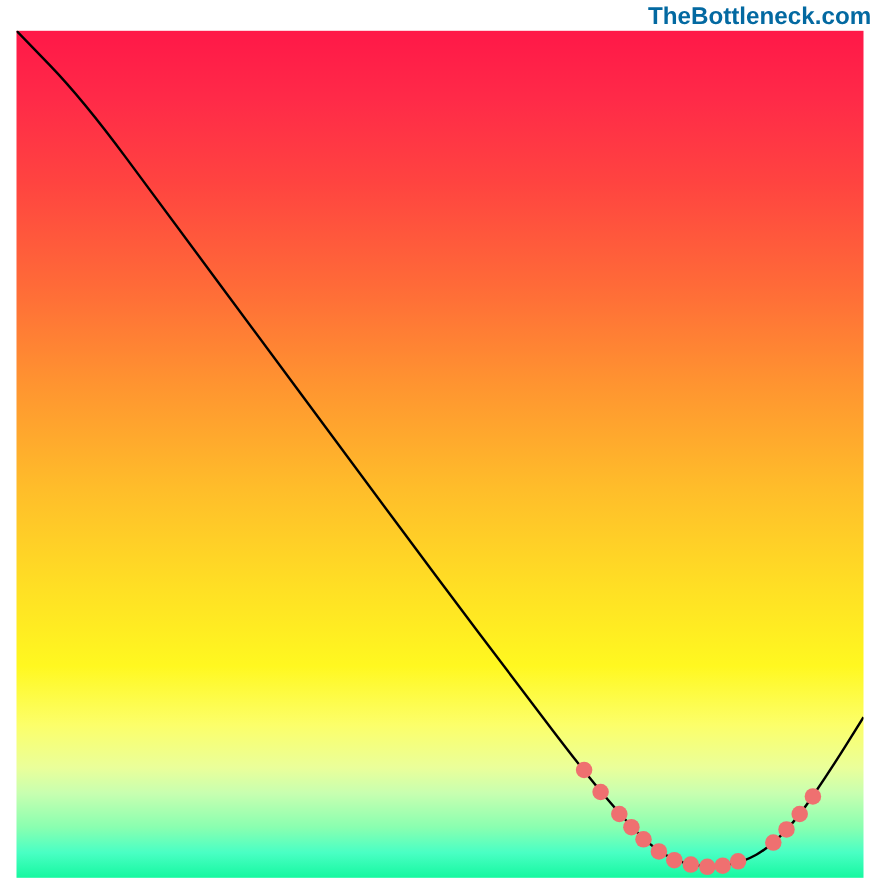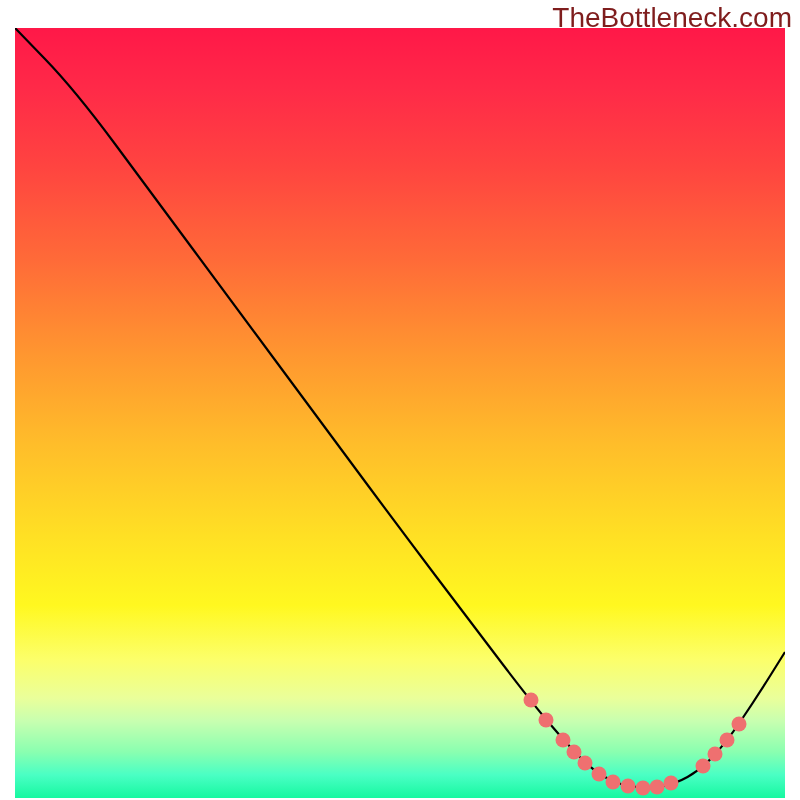--- a/index.html
+++ b/index.html
@@ -8,23 +8,23 @@
     height: 800px;
     background: #fff;
     position: relative;
     overflow: hidden;
     font-family: Arial, sans-serif;
   }
   .watermark {
     position: absolute;
     top: 2px;
     right: 8px;
-    color: #7f1d1d;
-    font-size: 28px;
-    font-weight: 400;
+    color: #0369a1;
+    font-size: 22px;
+    font-weight: 700;
     z-index: 10;
   }
   .plot-area {
     position: absolute;
     top: 28px;
     left: 15px;
     width: 770px;
     height: 770px;
   }
   .gradient-bg {

